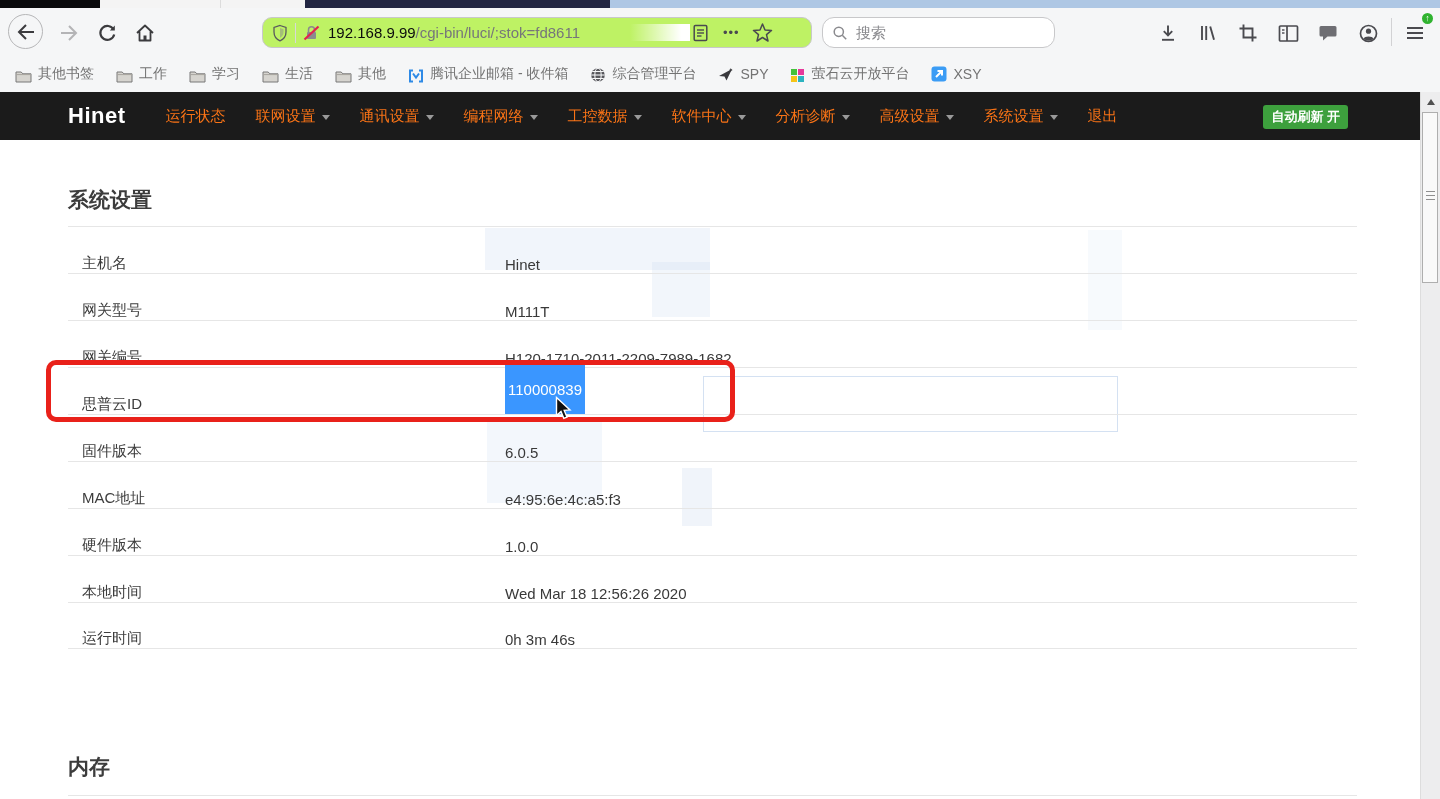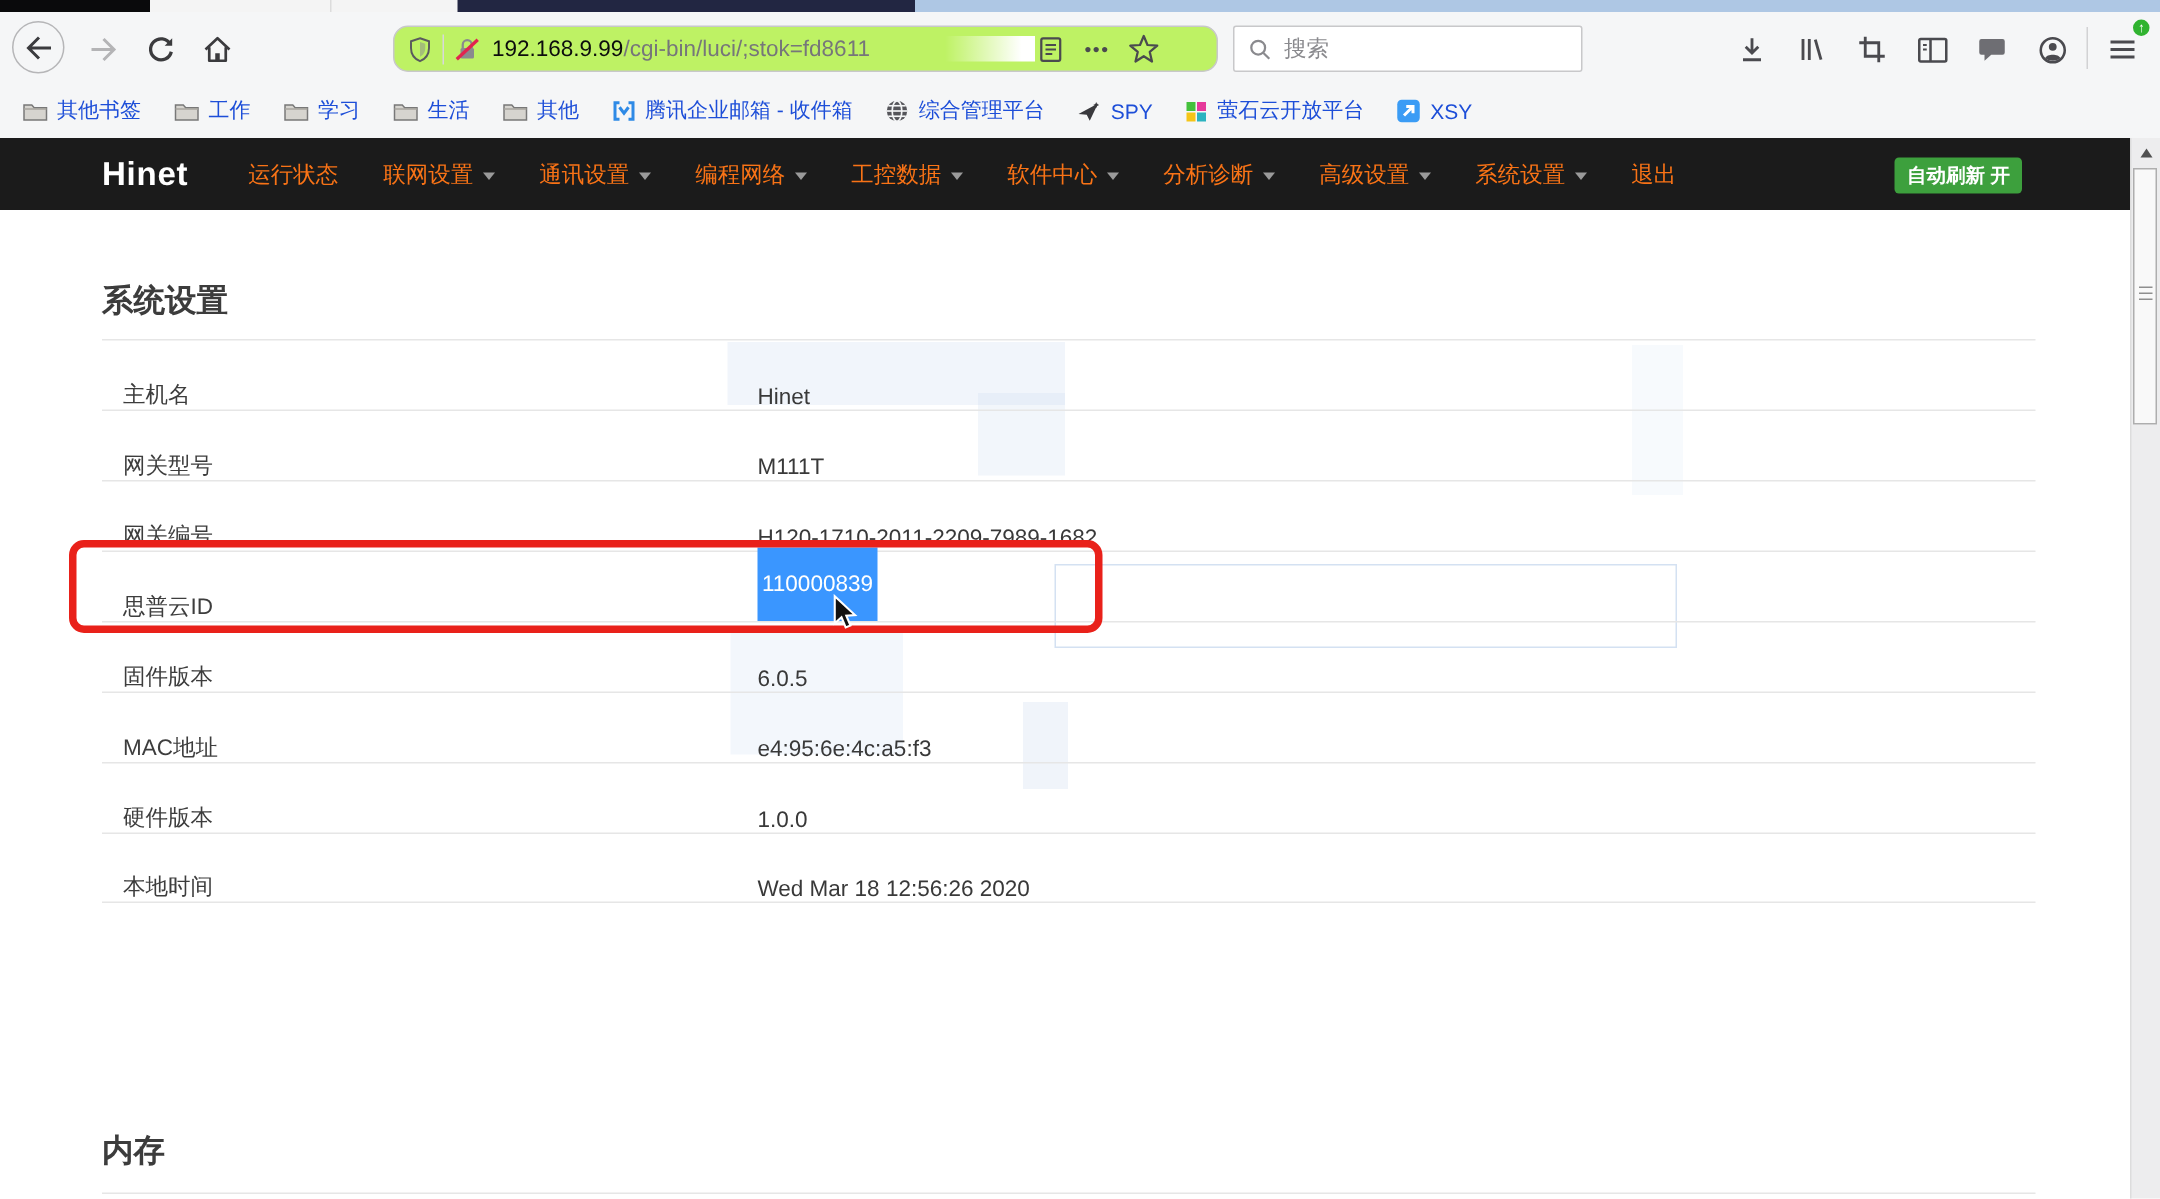--- a/index.html
+++ b/index.html
@@ -12,31 +12,31 @@
   
   #toolbar { position:absolute; top:8px; left:0; width:1440px; height:48px; background:#f5f6f7; }
   .navbtn { position:absolute; display:flex; align-items:center; justify-content:center; }
   #back-btn { left:8px; top:6px; width:35px; height:35px; border:1px solid #b6b6b8; border-radius:50%; background:#f5f6f7; z-index:3; }
   #url-bar { position:absolute; left:262px; top:9px; width:550px; height:31px; background:#bef264; border:1px solid #c8c8ca; border-radius:10px; display:flex; align-items:center; }
   .vdiv { width:1px; height:20px; background:#d8d8da; margin:0 7px; }
   #url-text { font-size:15px; white-space:nowrap; overflow:hidden; position:relative; width:362px; }
   #url-host { color:#0c0c0d; }
   #url-path { color:#76767a; }
   #url-fade { position:absolute; right:0; top:0; width:60px; height:22px; background:linear-gradient(to right, rgba(255,255,255,0), #fff 85%); }
-  #search-box { position:absolute; left:822px; top:9px; width:233px; height:31px; background:#fff; border:1px solid #c8c8ca; border-radius:2px; display:flex; align-items:center; padding-left:9px; }
+  #search-box { position:absolute; left:822px; top:9px; width:233px; height:31px; background:#fff; border:1px solid #c8c8ca; border-radius:12px; display:flex; align-items:center; padding-left:9px; }
   #search-input { border:none; outline:none; font-size:15px; color:#3a3a3a; width:180px; margin-left:8px; font-family:inherit; background:transparent; }
   #search-input::placeholder { color:#8a8a8e; }
   .tb-ico { position:absolute; top:12px; width:26px; height:26px; display:flex; align-items:center; justify-content:center; }
   #toolbar-divider { position:absolute; left:1391px; top:10px; width:1px; height:28px; background:#d2d2d4; }
   #hamburger { left:1402px; }
   #update-badge { position:absolute; left:1420px; top:3px; width:15px; height:15px; border-radius:50%; background:#30b330; border:2px solid #f5f6f7; color:#fff; font-size:9px; line-height:11px; text-align:center; font-weight:bold; z-index:4; }
 
   
   #bookmarks { position:absolute; top:56px; left:0; width:1440px; height:36px; background:#f5f6f7; display:flex; align-items:center; padding-left:15px; gap:22px; }
-  .bm { display:flex; align-items:center; gap:6px; font-size:14px; color:#1d4ed8; white-space:nowrap; }
+  .bm { display:flex; align-items:flex-end; gap:6px; font-size:14px; color:#737373; white-space:nowrap; }
 
   
   #appnav { position:absolute; top:92px; left:0; width:1440px; height:48px; background:#1b1b1b; display:flex; align-items:center; padding-left:68px; }
   #brand { color:#fff; font-size:22px; font-weight:bold; letter-spacing:0.5px; margin-right:40px; }
   .nav-item { color:#f97316; font-size:15px; margin-right:30px; display:flex; align-items:center; white-space:nowrap; cursor:pointer; }
   .caret { width:0; height:0; border-left:4px solid transparent; border-right:4px solid transparent; border-top:5px solid #9a9a9a; margin-left:6px; margin-top:2px; }
   #auto-refresh { position:absolute; right:92px; top:13px; background:#3da03d; color:#fff; font-size:13px; font-weight:bold; padding:3px 8px; border-radius:3px; }
 
   
   #content { position:absolute; top:140px; left:0; width:1420px; height:659px; background:#fff; }
@@ -345,20 +345,24 @@
       <span class="row-value">e4:95:6e:4c:a5:f3</span>
     </div>
     <div class="row">
       <span class="row-label">硬件版本</span>
       <span class="row-value">1.0.0</span>
     </div>
     <div class="row">
       <span class="row-label">本地时间</span>
       <span class="row-value">Wed Mar 18 12:56:26 2020</span>
     </div>
+    <div class="row">
+      <span class="row-label">运行时间</span>
+      <span class="row-value">0h 3m 46s</span>
+    </div>
   </div>
 
   <h2 class="section-title" style="top:613px;">内存</h2>
   <div id="mem-divider"></div>
 </div>
 
 <div id="red-box"></div>
 
 <div id="cursor">
   <svg width="22" height="26" viewBox="0 0 22 26">

